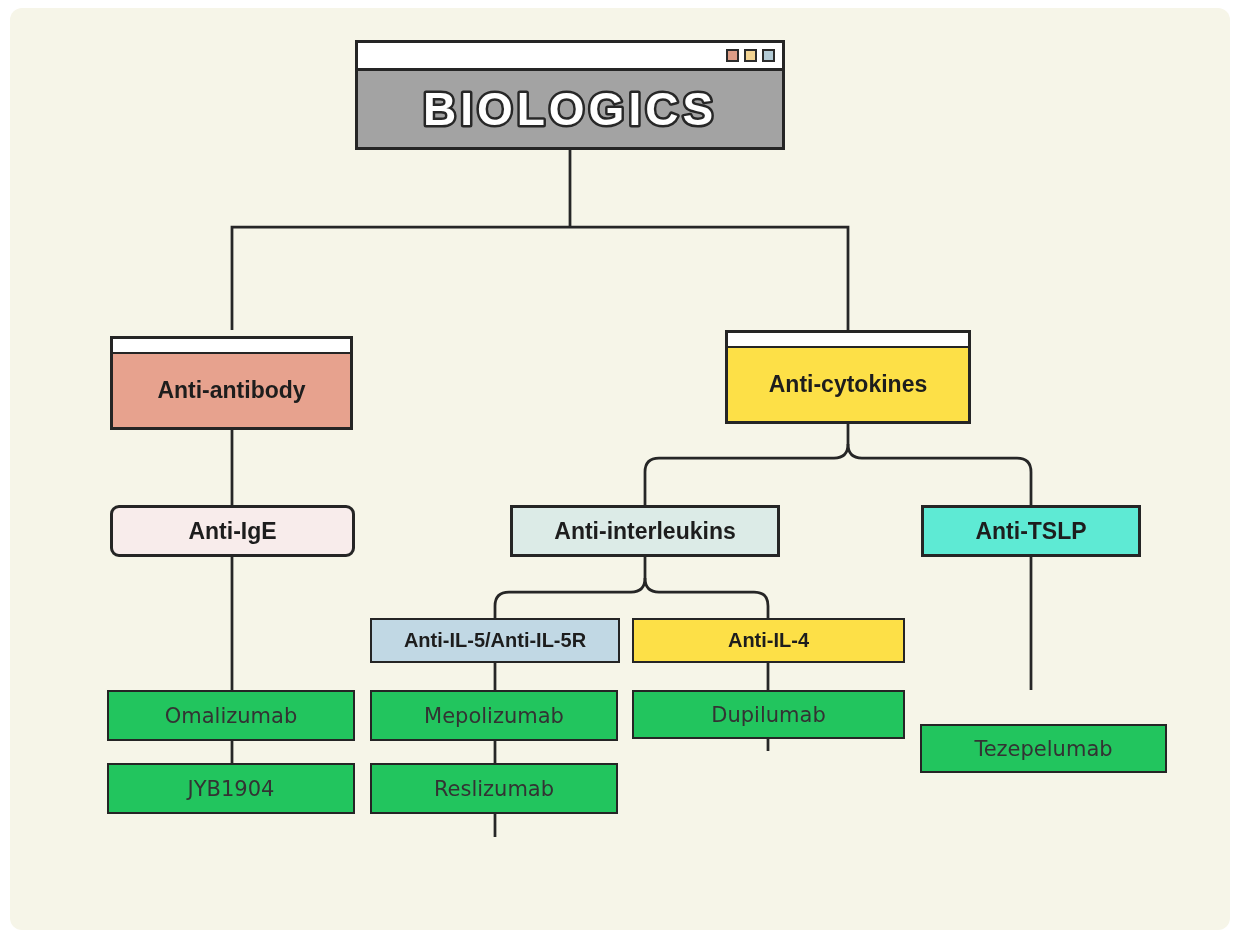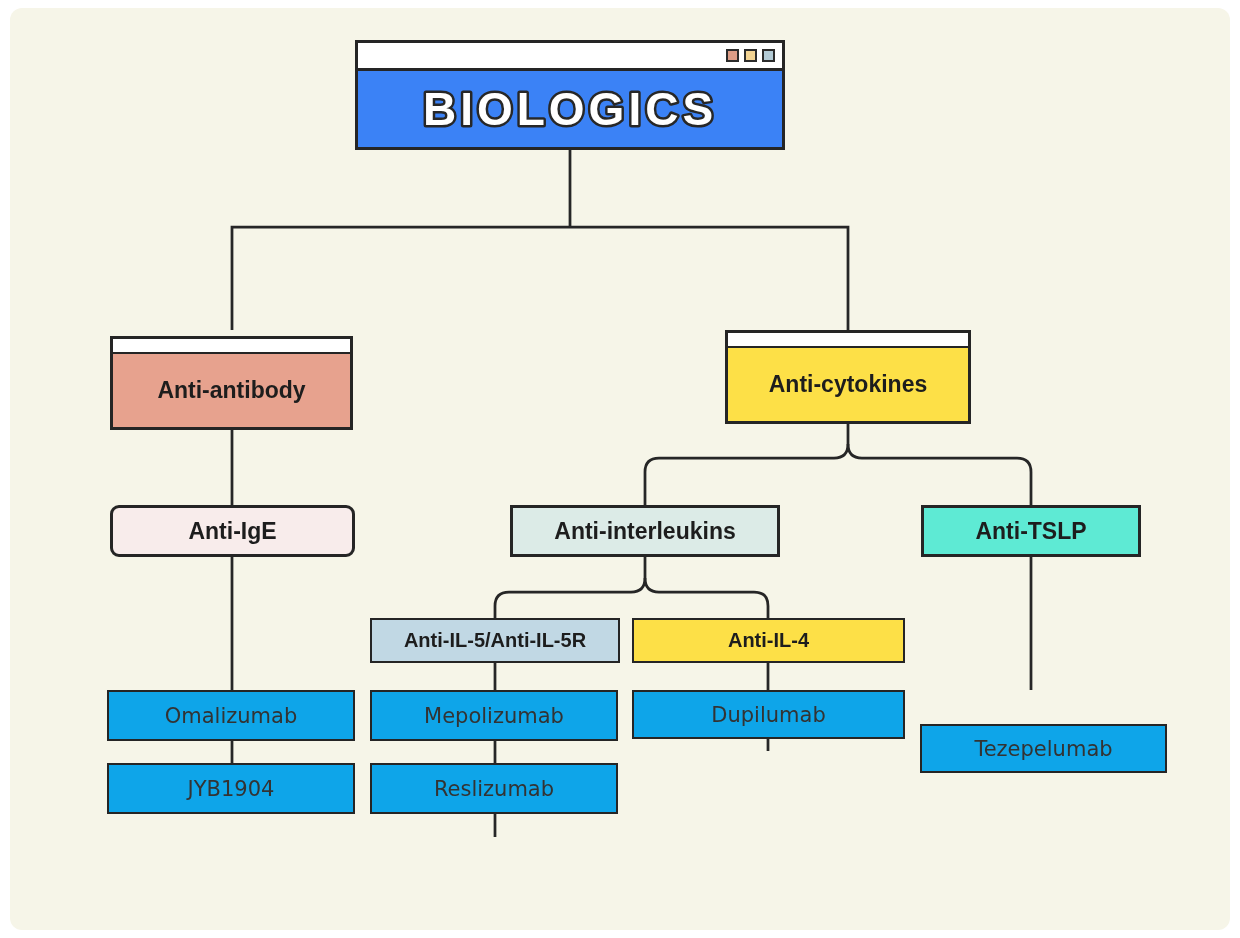--- a/index.html
+++ b/index.html
@@ -60,21 +60,21 @@
   .win-btn {
     width: 13px; height: 13px;
     border: 2px solid #2b2b2b;
     box-sizing: border-box;
   }
   .win-btn.b1 { background: #dd9d87; }
   .win-btn.b2 { background: #f2d392; }
   .win-btn.b3 { background: #b3cbd6; }
   #biologics .body {
     flex: 1;
-    background: #3b82f6;
+    background: #a3a3a3;
     display: flex;
     align-items: center;
     justify-content: center;
   }
   
   .titled {
     flex-direction: column;
     align-items: stretch;
     justify-content: flex-start;
     padding: 0;
@@ -98,21 +98,21 @@
 
   #anti-ige { left: 110px; top: 505px; width: 245px; height: 52px; background: #f8eceb; border-radius: 9px; }
   #anti-interleukins { left: 510px; top: 505px; width: 270px; height: 52px; background: #dcebe7; }
   #anti-tslp { left: 921px; top: 505px; width: 220px; height: 52px; background: #5eead4; }
   #anti-ige .label, #anti-interleukins .label, #anti-tslp .label { font-size: 23px; }
 
   #anti-il5 { left: 370px; top: 618px; width: 250px; height: 45px; background: #c1d8e4; border-width: 2.5px; }
   #anti-il4 { left: 632px; top: 618px; width: 273px; height: 45px; background: #fde047; border-width: 2.5px; }
   #anti-il5 .label, #anti-il4 .label { font-size: 20px; }
 
-  .drug { border-width: 2.5px; background: #0ea5e9; }
+  .drug { border-width: 2.5px; background: #22c55e; }
   .drug .label {
     font-weight: normal;
     font-size: 21px;
     color: #333333;
     font-family: "DejaVu Sans", "Liberation Sans", sans-serif;
   }
   #omalizumab   { left: 107px; top: 690px; width: 248px; height: 51px; }
   #jyb1904      { left: 107px; top: 763px; width: 248px; height: 51px; }
   #mepolizumab  { left: 370px; top: 690px; width: 248px; height: 51px; }
   #reslizumab   { left: 370px; top: 763px; width: 248px; height: 51px; }

